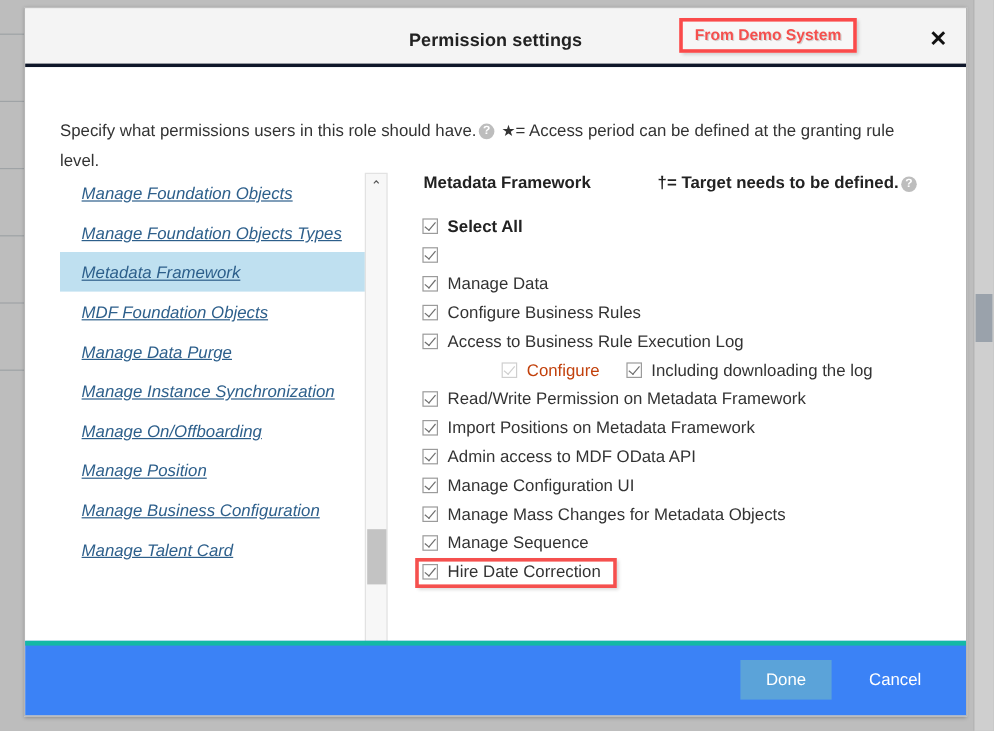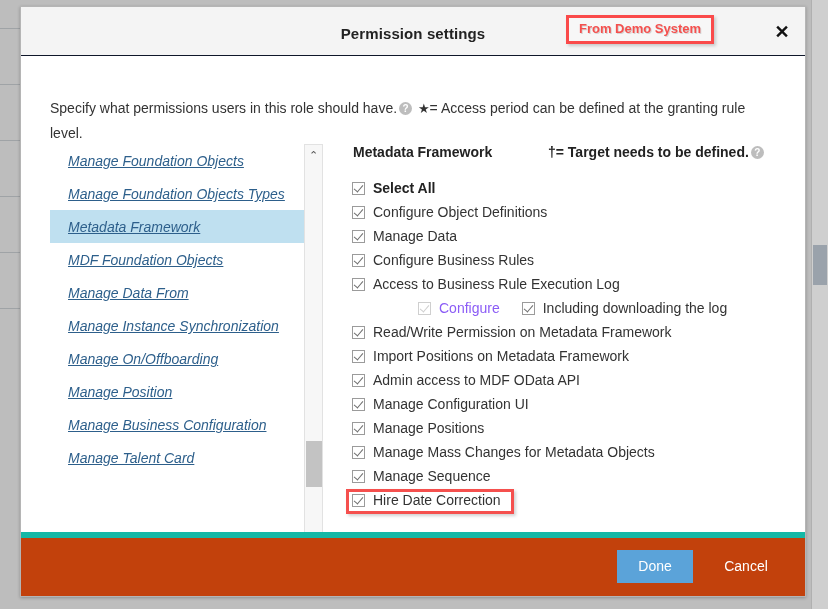--- a/index.html
+++ b/index.html
@@ -45,21 +45,21 @@
     background: #ffffff;
     border: 1px solid #b5b5b5;
     box-sizing: border-box;
     box-shadow: 0 1px 3px rgba(0,0,0,0.25);
   }
 
   #titlebar {
     position: relative;
     height: 49px;
     background: #f4f4f4;
-    border-bottom: 1px solid #0f172a;
+    border-bottom: 3px solid #0f172a;
     box-sizing: border-box;
   }
   #dialog-title {
     position: absolute;
     left: 0; right: 0; top: 18px;
     text-align: center;
     font-size: 15px;
     font-weight: bold;
     color: #222;
     letter-spacing: 0.1px;
@@ -234,43 +234,43 @@
     transform: rotate(40deg);
   }
   .cbox.disabled { border-color: #cfcfcf; }
   .cbox.disabled.checked::after { border-color: #cfcfcf; }
   .perm-label {
     font-size: 14px;
     color: #333;
     white-space: nowrap;
   }
   .perm-label.bold { font-weight: bold; color: #222; }
-  .perm-label.muted { color: #8b5cf6; }
+  .perm-label.muted { color: #c2410c; }
   .inline-gap { width: 22px; flex: 0 0 auto; }
 
   .perm-row.annotated {
     position: relative;
   }
   .perm-row.annotated .anno-box {
     position: absolute;
     left: 0px; top: 1px;
     width: 168px; height: 25px;
     border: 3px solid #f5504e;
     box-sizing: border-box;
     box-shadow: 2px 2px 3px rgba(0,0,0,0.18);
     pointer-events: none;
   }
 
   
   #footer {
     position: absolute;
     left: 0; right: 0; bottom: 0;
     height: 58px;
-    background: #c2410c;
-    border-top: 6px solid #14b8a6;
+    background: #3b82f6;
+    border-top: 4px solid #14b8a6;
   }
   #done-button {
     position: absolute;
     right: 112px; top: 12px;
     width: 76px; height: 33px;
     background: #5ba3d9;
     color: #fff;
     font-size: 14px;
     line-height: 33px;
     text-align: center;
@@ -317,21 +317,21 @@
 
     <div id="description">
       <span>Specify what permissions users in this role should have.</span><span class="help-icon">?</span> <span class="star">★</span><span>= Access period can be defined at the granting rule level.</span>
     </div>
 
     <div id="left-pane">
       <a class="nav-item">Manage Foundation Objects</a>
       <a class="nav-item">Manage Foundation Objects Types</a>
       <a class="nav-item selected">Metadata Framework</a>
       <a class="nav-item">MDF Foundation Objects</a>
-      <a class="nav-item">Manage Data From</a>
+      <a class="nav-item">Manage Data Purge</a>
       <a class="nav-item">Manage Instance Synchronization</a>
       <a class="nav-item">Manage On/Offboarding</a>
       <a class="nav-item">Manage Position</a>
       <a class="nav-item">Manage Business Configuration</a>
       <a class="nav-item">Manage Talent Card</a>
     </div>
 
     <div id="left-scrollbar">
       <div class="arrow up">⌃</div>
       <div class="thumb"></div>
@@ -348,21 +348,20 @@
 
       <div id="perm-list">
 
         <div class="perm-row">
           <div class="cbox checked"></div>
           <div class="perm-label bold">Select All</div>
         </div>
 
         <div class="perm-row">
           <div class="cbox checked"></div>
-          <div class="perm-label">Configure Object Definitions</div>
         </div>
 
         <div class="perm-row">
           <div class="cbox checked"></div>
           <div class="perm-label">Manage Data</div>
         </div>
 
         <div class="perm-row">
           <div class="cbox checked"></div>
           <div class="perm-label">Configure Business Rules</div>
@@ -394,24 +393,20 @@
         <div class="perm-row">
           <div class="cbox checked"></div>
           <div class="perm-label">Admin access to MDF OData API</div>
         </div>
 
         <div class="perm-row">
           <div class="cbox checked"></div>
           <div class="perm-label">Manage Configuration UI</div>
         </div>
 
-        <div class="perm-row">
-          <div class="cbox checked"></div>
-          <div class="perm-label">Manage Positions</div>
-        </div>
 
         <div class="perm-row">
           <div class="cbox checked"></div>
           <div class="perm-label">Manage Mass Changes for Metadata Objects</div>
         </div>
 
         <div class="perm-row">
           <div class="cbox checked"></div>
           <div class="perm-label">Manage Sequence</div>
         </div>

